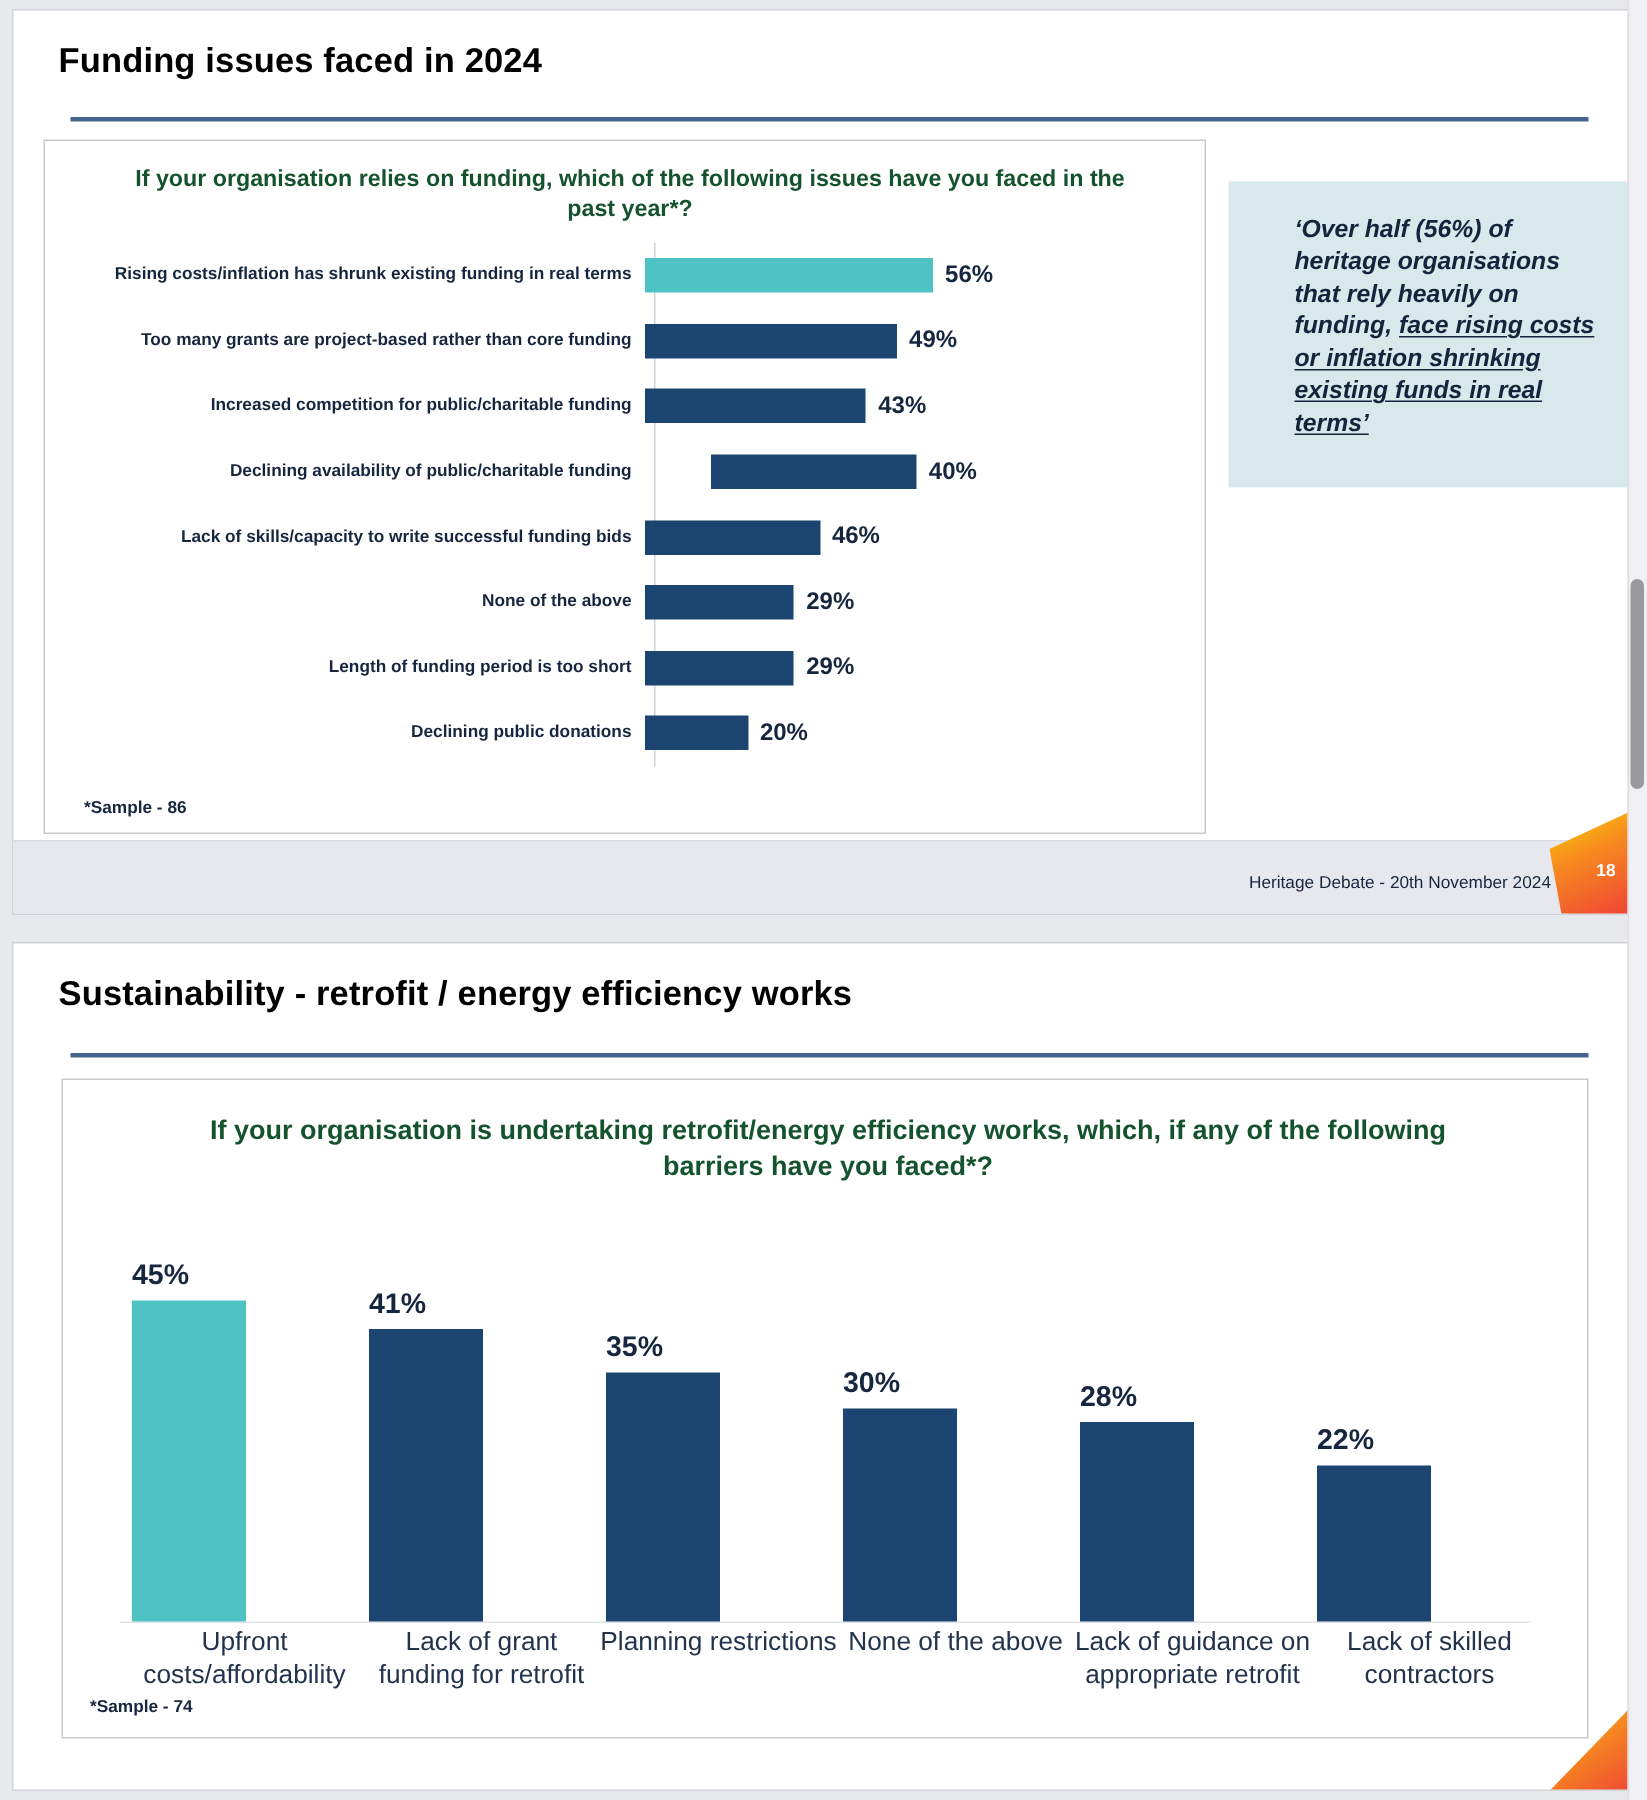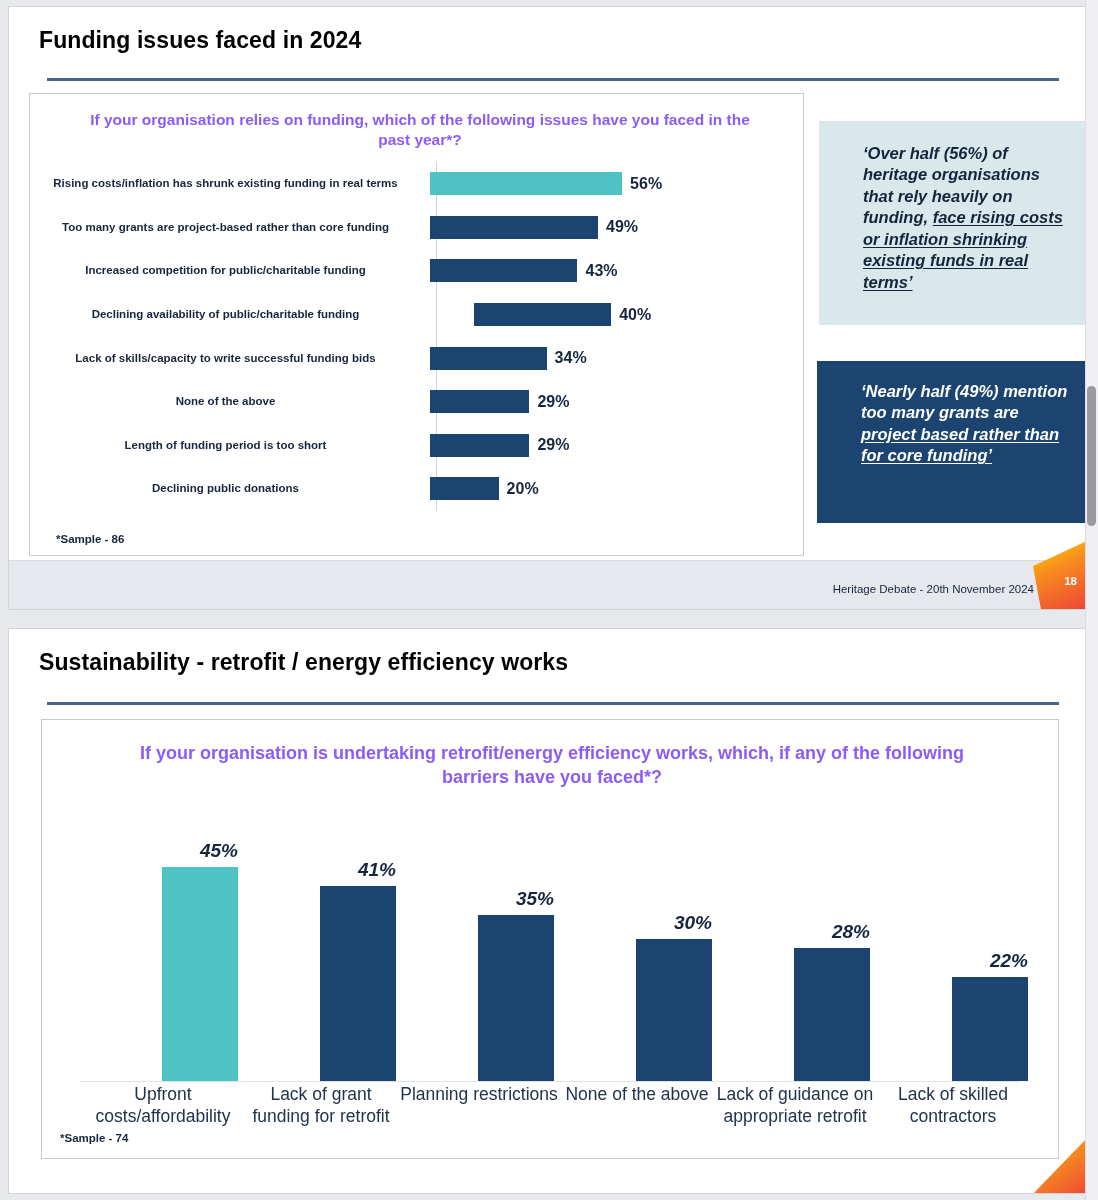--- a/index.html
+++ b/index.html
@@ -38,40 +38,40 @@
     position: absolute;
     background: #ffffff;
     border: 1px solid #c9cace;
   }
   #chart-card-1 { left: 20px;  top: 86px;  width: 775px; height: 463px; }
   #chart-card-2 { left: 32px;  top: 90px;  width: 1018px; height: 440px; }
 
   .chart-question {
     text-align: center;
     font-weight: bold;
-    color: #8b5cf6;
+    color: #14532d;
     line-height: 1.32;
   }
   #q1 { position: absolute; left: 60px; top: 16px; width: 660px; font-size: 15.5px; }
   #q2 { position: absolute; left: 70px; top: 22px; width: 880px; font-size: 18px; }
 
   
   #hbar-plot {
     position: absolute; left: 0; top: 68px; width: 775px; height: 360px;
   }
   .hbar-axis {
     position: absolute; left: 406px; top: 0px; width: 1px; height: 349px;
     background: #c9d4de;
   }
   .hbar-row {
     position: absolute; left: 0; width: 775px; height: 43.6px;
     display: flex; align-items: center;
   }
   .hbar-label {
-    width: 400px; text-align: center; padding-right: 9px;
+    width: 400px; text-align: right; padding-right: 9px;
     font-size: 11.5px; color: #16263f; font-weight: 600;
     line-height: 1.15;
   }
   .hbar-track { position: relative; flex: 1; height: 100%; display: flex; align-items: center; }
   .hbar-fill { height: 23px; background: #1c4470; }
   .hbar-fill.accent { background: #4fc3c4; }
   .hbar-val {
     margin-left: 8px; font-size: 16px; font-weight: bold; color: #16263f;
     white-space: nowrap;
   }
@@ -123,22 +123,22 @@
   
   #vbar-plot {
     position: absolute; left: 18px; top: 72px; width: 982px; height: 290px;
   }
   .vbar-baseline {
     position: absolute; left: 20px; bottom: 0px; width: 940px; height: 1px;
     background: #dfe3e8;
   }
   .vbar-col {
     position: absolute; bottom: 1px; width: 150px;
-    display: flex; flex-direction: column; align-items: flex-end;
-    justify-content: flex-end; height: 100%; font-style: italic;
+    display: flex; flex-direction: column; align-items: flex-start;
+    justify-content: flex-end; height: 100%;
   }
   .vbar-val {
     font-size: 19px; font-weight: bold; color: #16263f; margin-bottom: 5px;
   }
   .vbar-fill { width: 76px; background: #1c4470; }
   .vbar-fill.accent { background: #4fc3c4; }
   .vbar-cats {
     position: absolute; left: 18px; top: 364px; width: 982px; height: 110px;
   }
   .vbar-cat {
@@ -205,21 +205,21 @@
               <div class="hbar-label">Declining availability of public/charitable funding</div>
               <div class="hbar-track">
                 <div class="hbar-fill" style="width: 137.2px;"></div>
                 <div class="hbar-val">40%</div>
               </div>
             </div>
             <div class="hbar-row" style="top: 174.4px;">
               <div class="hbar-label">Lack of skills/capacity to write successful funding bids</div>
               <div class="hbar-track">
                 <div class="hbar-fill" style="width: 116.62px;"></div>
-                <div class="hbar-val">34%</div>
+                <div class="hbar-val">46%</div>
               </div>
             </div>
             <div class="hbar-row" style="top: 218px;">
               <div class="hbar-label">None of the above</div>
               <div class="hbar-track">
                 <div class="hbar-fill" style="width: 99.47px;"></div>
                 <div class="hbar-val">29%</div>
               </div>
             </div>
             <div class="hbar-row" style="top: 261.6px;">
@@ -239,23 +239,20 @@
           </div>
       </div>
 
       <div class="sample-note" id="sample-1">*Sample - 86</div>
     </div>
 
     <div class="callout" id="callout-light">
       <span>‘Over half (56%) of heritage organisations that rely heavily on funding, </span><u>face rising costs or inflation shrinking existing funds in real terms’</u>
     </div>
 
-    <div class="callout" id="callout-dark">
-      <span>‘Nearly half (49%) mention too many grants are </span><u>project based rather than for core funding’</u>
-    </div>
 
     <div class="footer-band">
       <div class="footer-text">Heritage Debate - 20th November 2024</div>
       <div class="corner-flag"></div>
       <div class="corner-page-num">18</div>
     </div>
   </div>
 
   <div class="slide" id="slide-2">
 

